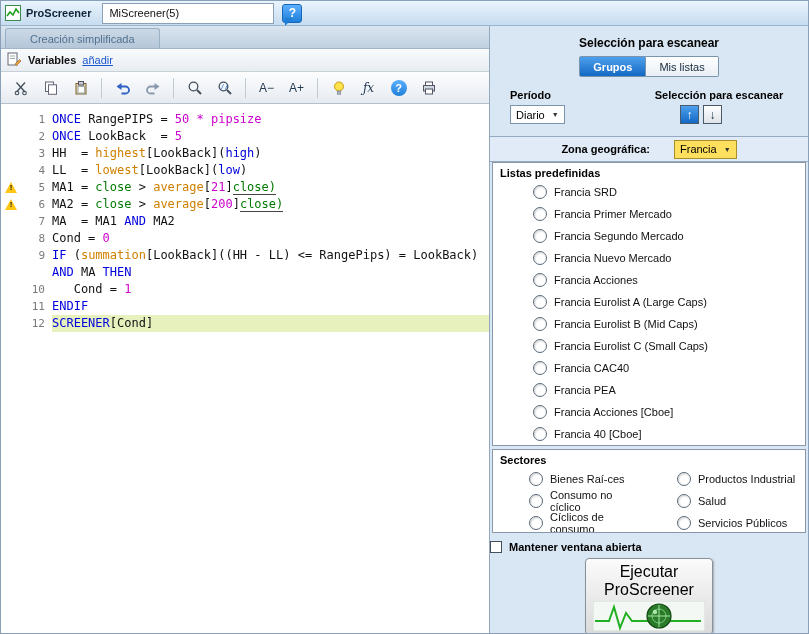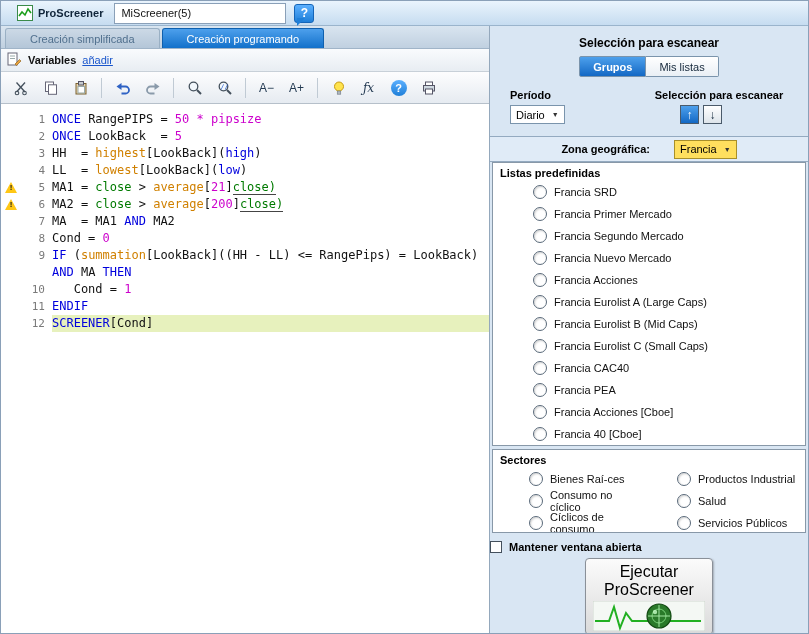--- a/index.html
+++ b/index.html
@@ -1,20 +1,20 @@
 <!DOCTYPE html>
 <html><head>
 <meta charset="utf-8">
 <style>
   html,body{margin:0;padding:0;background:#fff;}
   .window{width:809px;height:634px;position:relative;box-sizing:border-box;border:1px solid #8aa0b8;
           font-family:"Liberation Sans",sans-serif;background:#fff;overflow:hidden;}
   
   .topbar{height:24px;background:linear-gradient(#eaf4fd,#c6dcf0);border-bottom:1px solid #9ab4cc;
-          display:flex;align-items:center;padding-left:16px;gap:5px;}
+          display:flex;align-items:center;padding-left:4px;gap:5px;}
   .app-icon{width:16px;height:16px;display:inline-block;}
   .app-title{font-size:11px;font-weight:bold;color:#10253a;}
   .doc-tab{height:19px;min-width:158px;background:#fff;border:1px solid #8aa0b8;display:flex;align-items:center;
            padding:0 6px;font-size:11px;margin-left:6px;color:#111;}
   .help-bubble{width:18px;height:17px;background:linear-gradient(#5cb0ff,#1f7fd8);color:#fff;border:1px solid #1565b8;
            border-radius:3px;display:flex;align-items:center;justify-content:center;font-weight:bold;font-size:12px;
            position:relative;margin-left:3px;}
   .help-bubble::after{content:"";position:absolute;left:2px;bottom:-4px;border:4px solid transparent;border-top-color:#1f7fd8;border-left-color:#1f7fd8;width:0;height:0;}
   
   .main{display:flex;height:609px;}
@@ -104,23 +104,20 @@
   </div>
 
   <div class="main">
 
     <div class="left">
 
       <div class="tabs-row">
         <div class="tab tab-inactive">
           <span>Creación simplificada</span>
         </div>
-        <div class="tab tab-active">
-          <span>Creación programando</span>
-        </div>
       </div>
 
       <div class="vars-row">
         <span>
           <svg width="16" height="16" viewBox="0 0 16 16">
               <rect x="2" y="2" width="9" height="12" fill="#fff" stroke="#667"></rect>
               <line x1="4" y1="5" x2="9" y2="5" stroke="#9aa"></line>
               <line x1="4" y1="7.5" x2="9" y2="7.5" stroke="#9aa"></line>
               <path d="M9 13 L13.5 8.5 L15 10 L10.5 14.5 Z" fill="#e8a13c" stroke="#8a5a10" stroke-width="0.6"></path>
             </svg>

